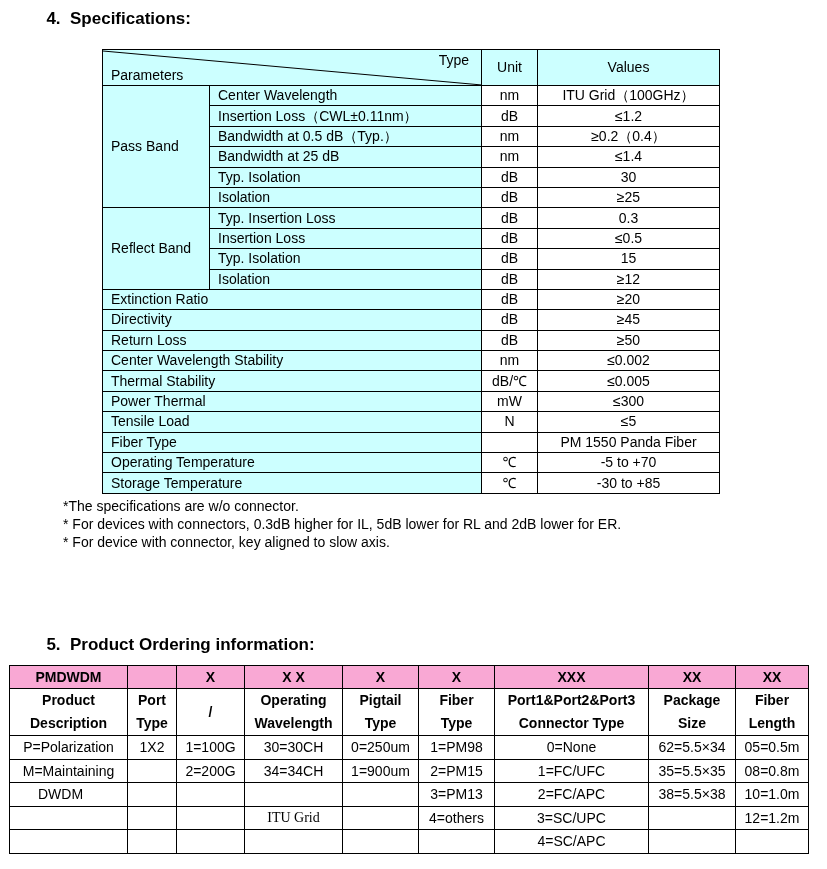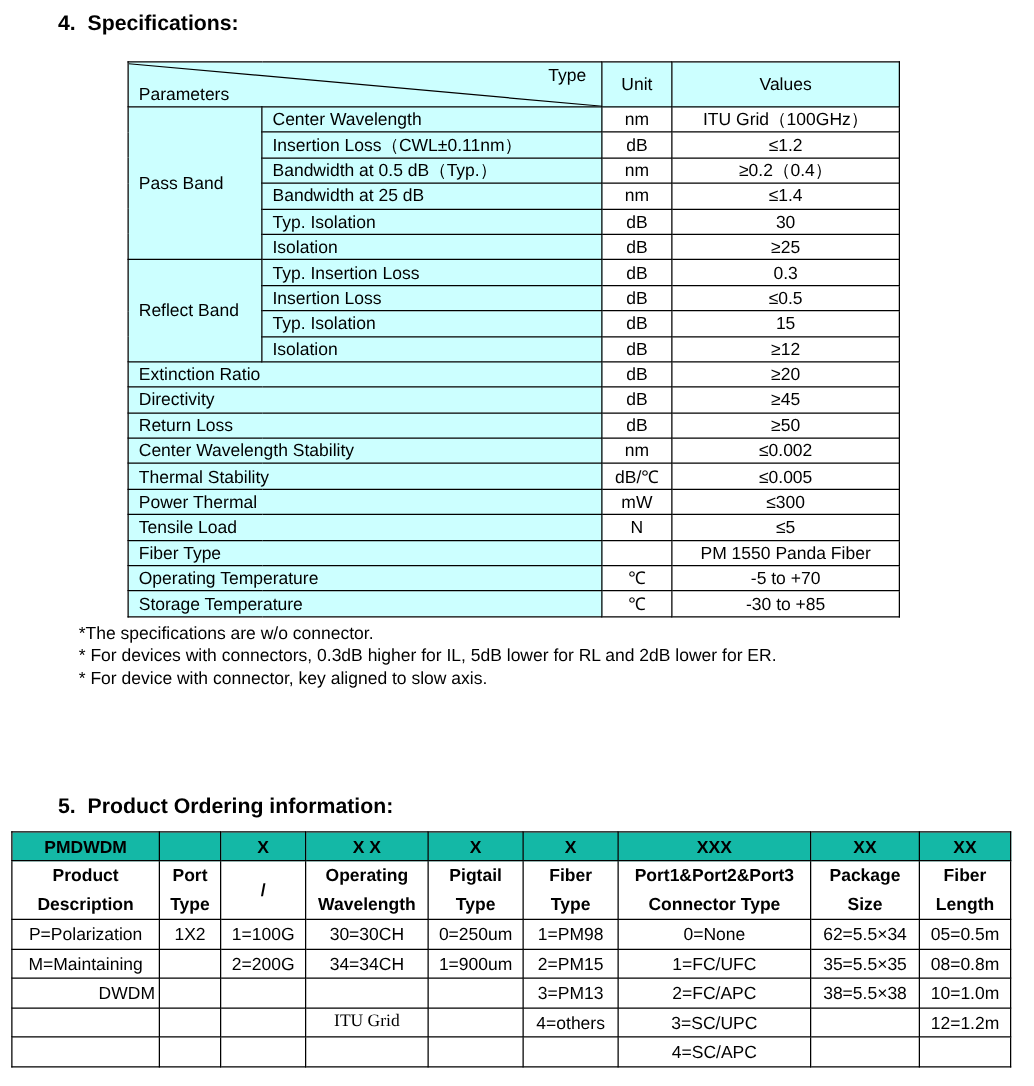--- a/index.html
+++ b/index.html
@@ -22,23 +22,23 @@
   .diag .type { position: absolute; right: 12px; top: 1px; }
   .diag .params { position: absolute; left: 0; bottom: 0; }
   .ser { font-family: "Liberation Serif", serif; }
 
   .notes { position: absolute; left: 63px; top: 497px; font-size: 14px; line-height: 18px; }
 
   
   table.order { position: absolute; left: 9px; top: 665px; border-collapse: collapse;
                 font-size: 14px; }
   table.order td { border: 1px solid #000; text-align: center; height: 22.5px; padding: 0 3px; white-space: nowrap; }
-  table.order tr.top td { background: #14b8a6; font-weight: bold; height: 22px; }
+  table.order tr.top td { background: #f9a8d4; font-weight: bold; height: 22px; }
   table.order tr.lab td { font-weight: bold; height: 46px; line-height: 23px; }
-  table.order td.dwdm { text-align: right; padding-left: 28px; }
+  table.order td.dwdm { text-align: left; padding-left: 28px; }
 </style>
 </head>
 <body>
 
 <div class="h" id="h4">
   <span class="num">4.</span><span>Specifications:</span>
 </div>
 
 <table class="spec">
   <colgroup>

